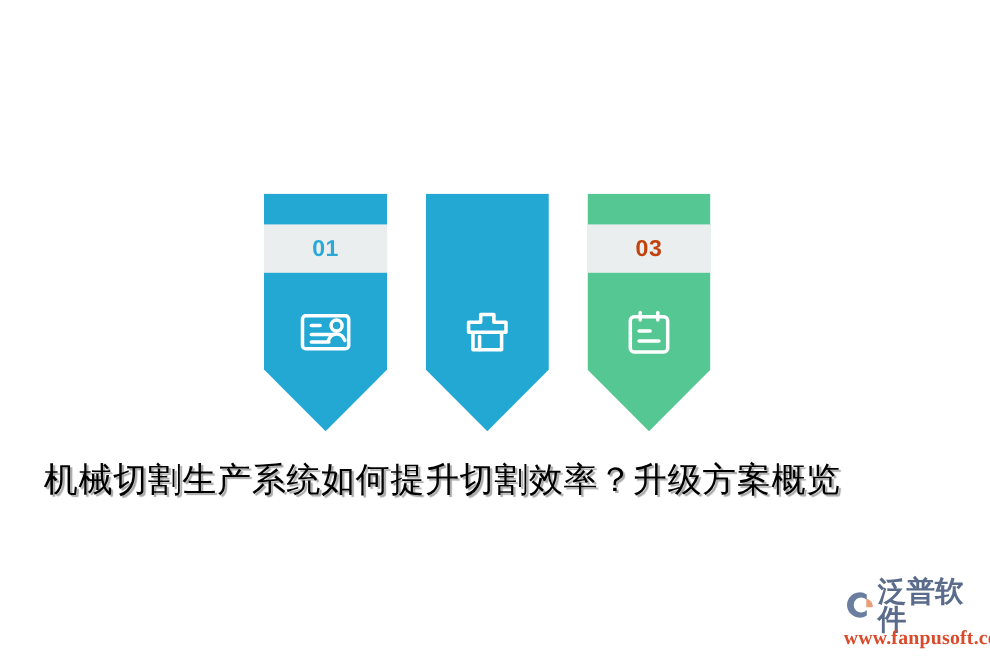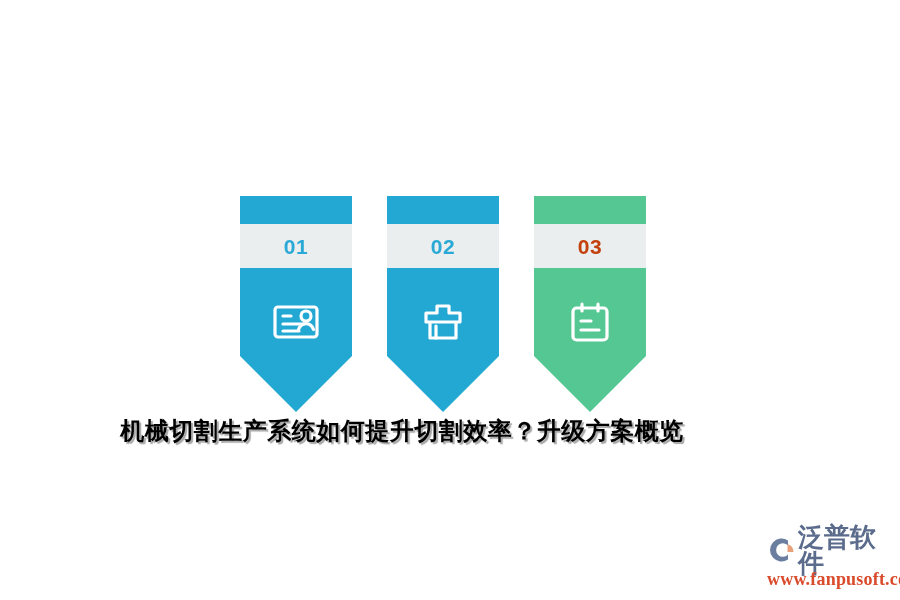--- a/index.html
+++ b/index.html
@@ -19,21 +19,21 @@
     position: absolute;
     left: 0; top: 0;
     width: 900px;
     height: 600px;
   }
 
   
   .banners {
     position: absolute;
     left: 240px;
-    top: 196px;
+    top: 176px;
     width: 405px;
     height: 216px;
     display: flex;
     gap: 36px;
   }
 
   .banner {
     position: relative;
     width: 112px;
     height: 216px;
@@ -83,22 +83,22 @@
   }
 
   
   .title {
     position: absolute;
     left: 0;
     top: 415px;
     width: 804px;
     text-align: center;
     font-family: "Liberation Serif", "DejaVu Serif", serif;
-    font-size: 24px;
-    font-weight: 700;
+    font-size: 31px;
+    font-weight: 400;
     color: #000000;
     letter-spacing: 0.5px;
     text-shadow: 2px 2px 1px rgba(150,150,150,0.85);
     white-space: nowrap;
   }
 
   
   .logo {
     position: absolute;
     left: 766px;
@@ -155,23 +155,20 @@
           <path d="M11 22 h21" stroke="#ffffff" stroke-width="3.2" stroke-linecap="round"></path>
           <path d="M11 29 h16" stroke="#ffffff" stroke-width="3.2" stroke-linecap="round"></path>
           <circle cx="34" cy="14" r="5" stroke="#ffffff" stroke-width="3.2"></circle>
           <path d="M26.5 27.5c1.5-4 4.2-5.8 7.5-5.8s6 1.8 7.5 5.8" stroke="#ffffff" stroke-width="3.2" stroke-linecap="round"></path>
         </svg>
       </div>
     </div>
 
     <div class="banner">
       <div class="banner-body" style="background:#23a8d4"></div>
-      <div class="banner-number-band" style="background: rgb(234, 238, 238);">
-        <span class="banner-number" style="color:#2aa9d6">02</span>
-      </div>
       <div class="banner-icon">
         <svg width="44" height="44" viewBox="0 0 44 44" fill="none">
           <path d="M16 6 h12 v7 h11 v9 H5 v-9 h11 z" stroke="#ffffff" stroke-width="3.2" stroke-linejoin="round"></path>
           <path d="M9 22 v16 h26 V22" stroke="#ffffff" stroke-width="3.2" stroke-linejoin="round"></path>
           <path d="M15 38 V26" stroke="#ffffff" stroke-width="3.2" stroke-linecap="round"></path>
         </svg>
       </div>
     </div>
 
     <div class="banner">

